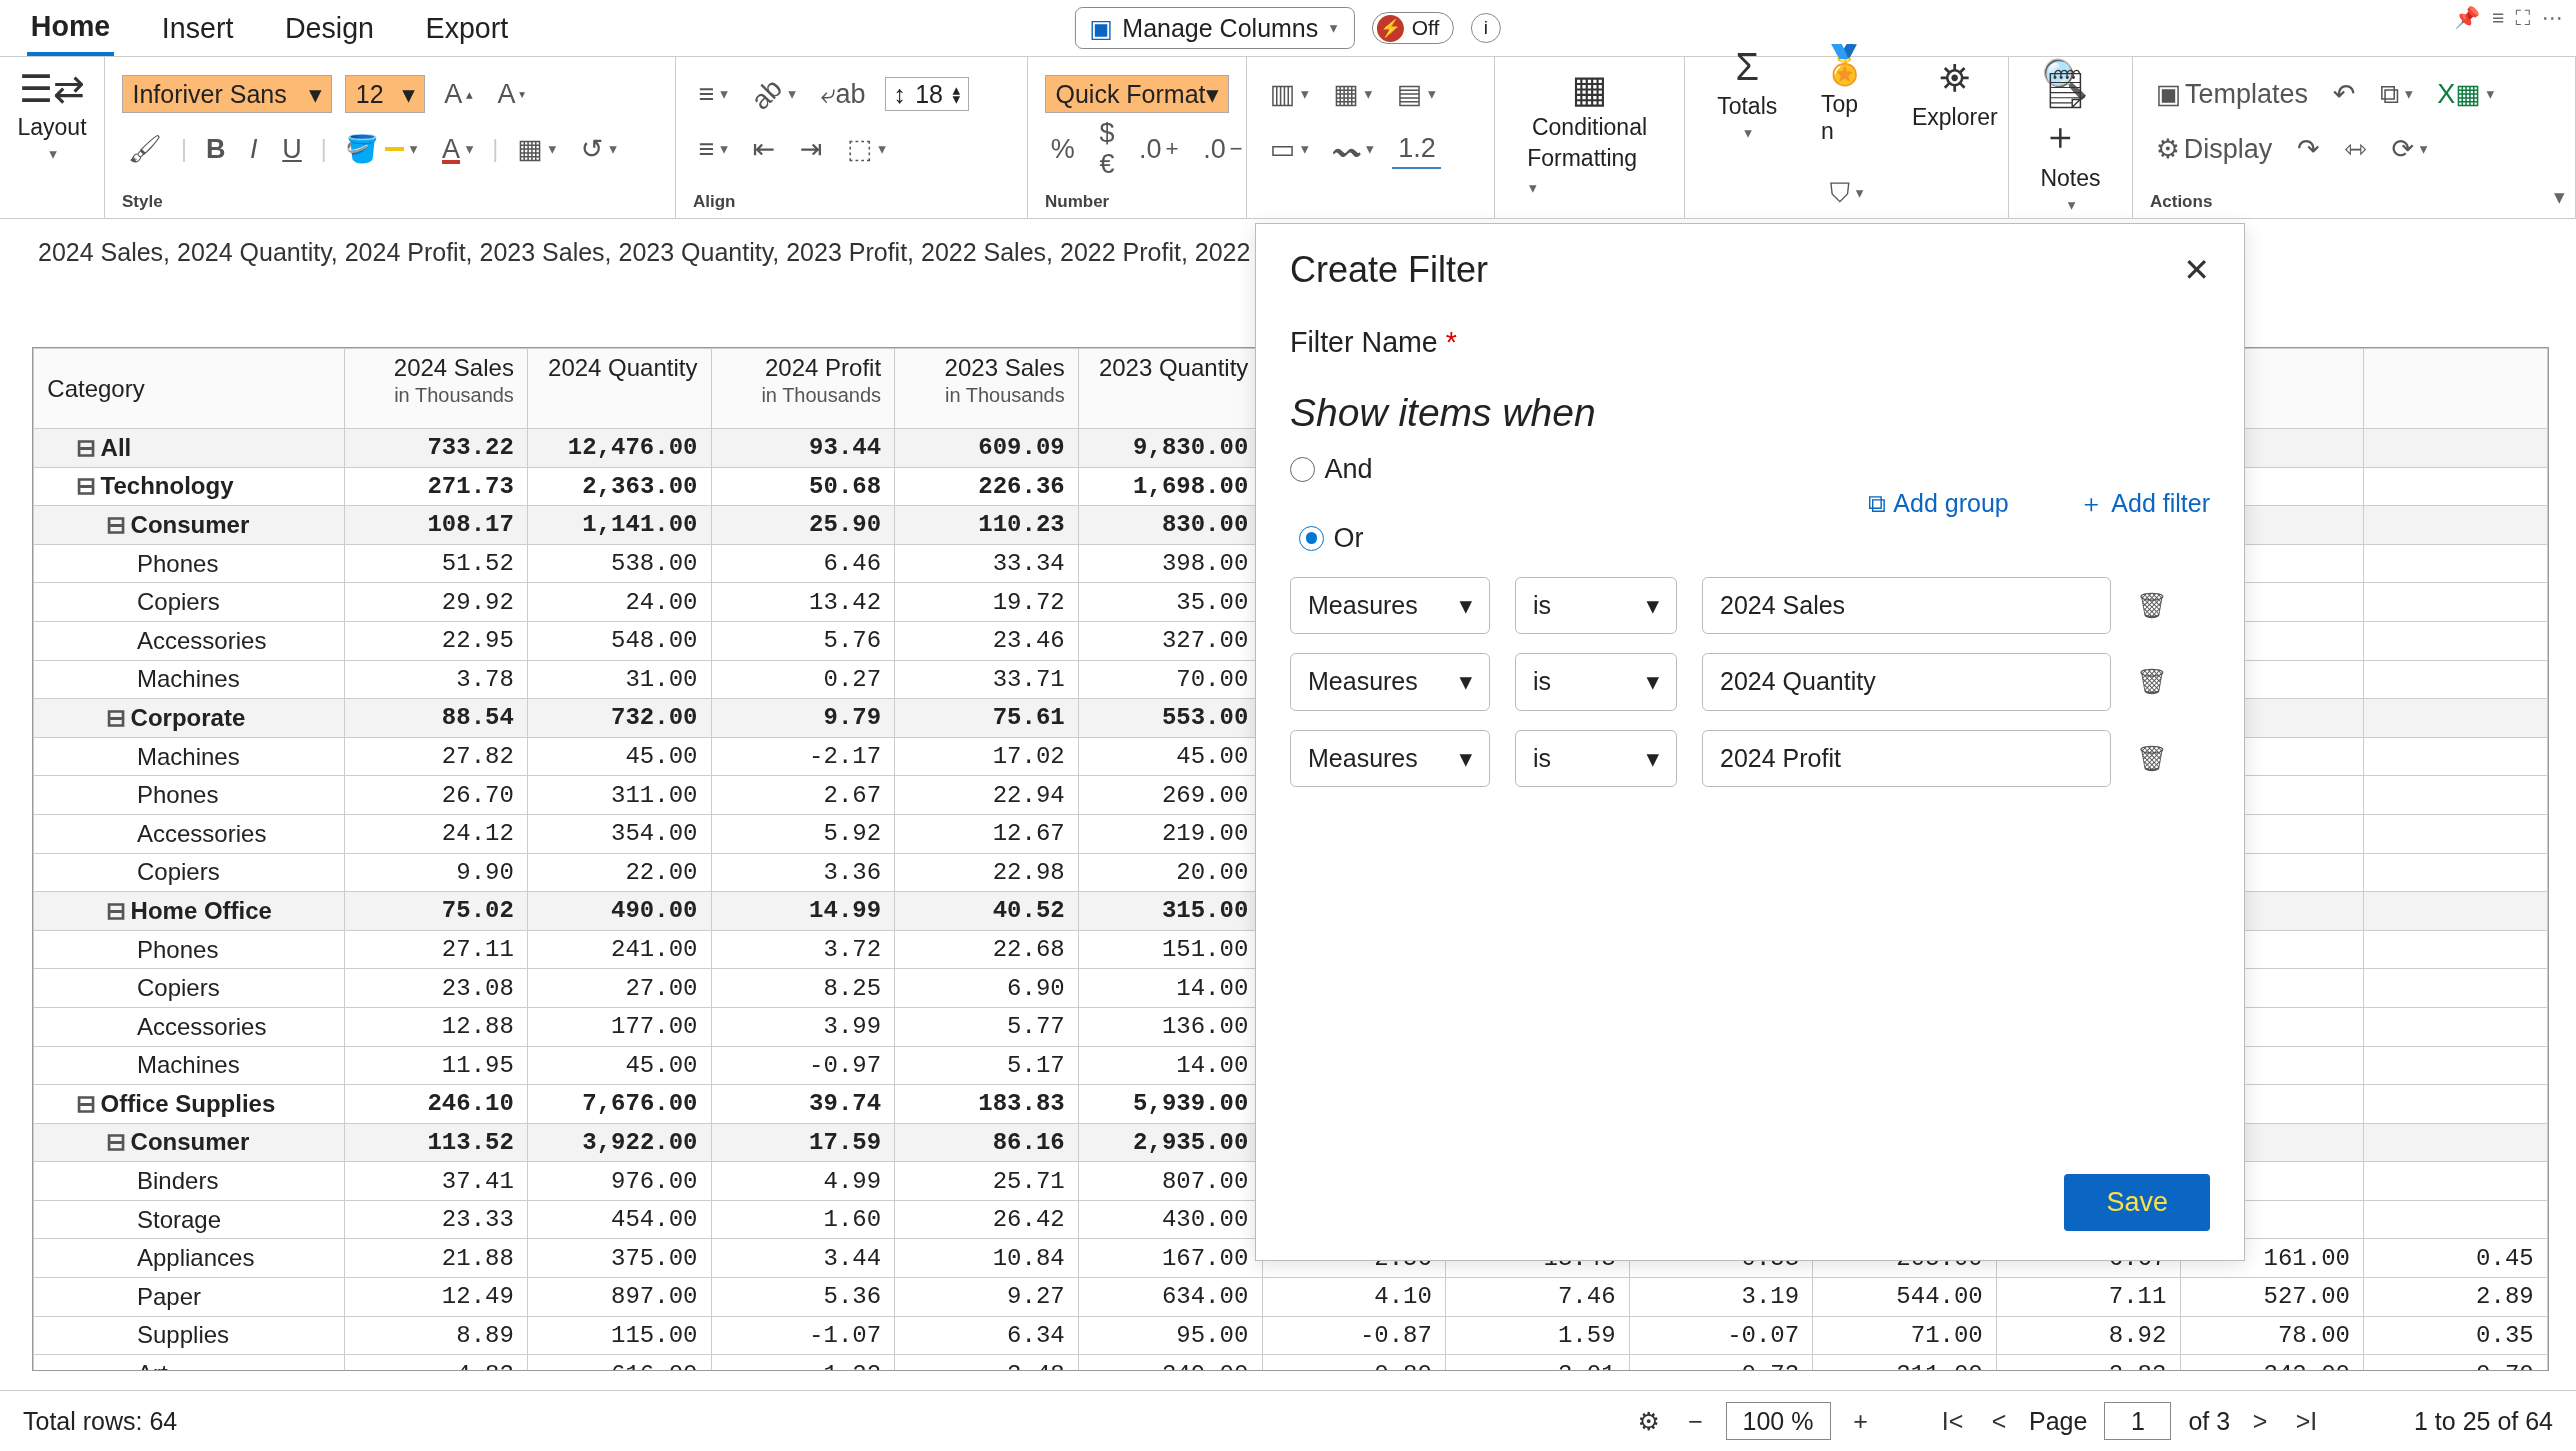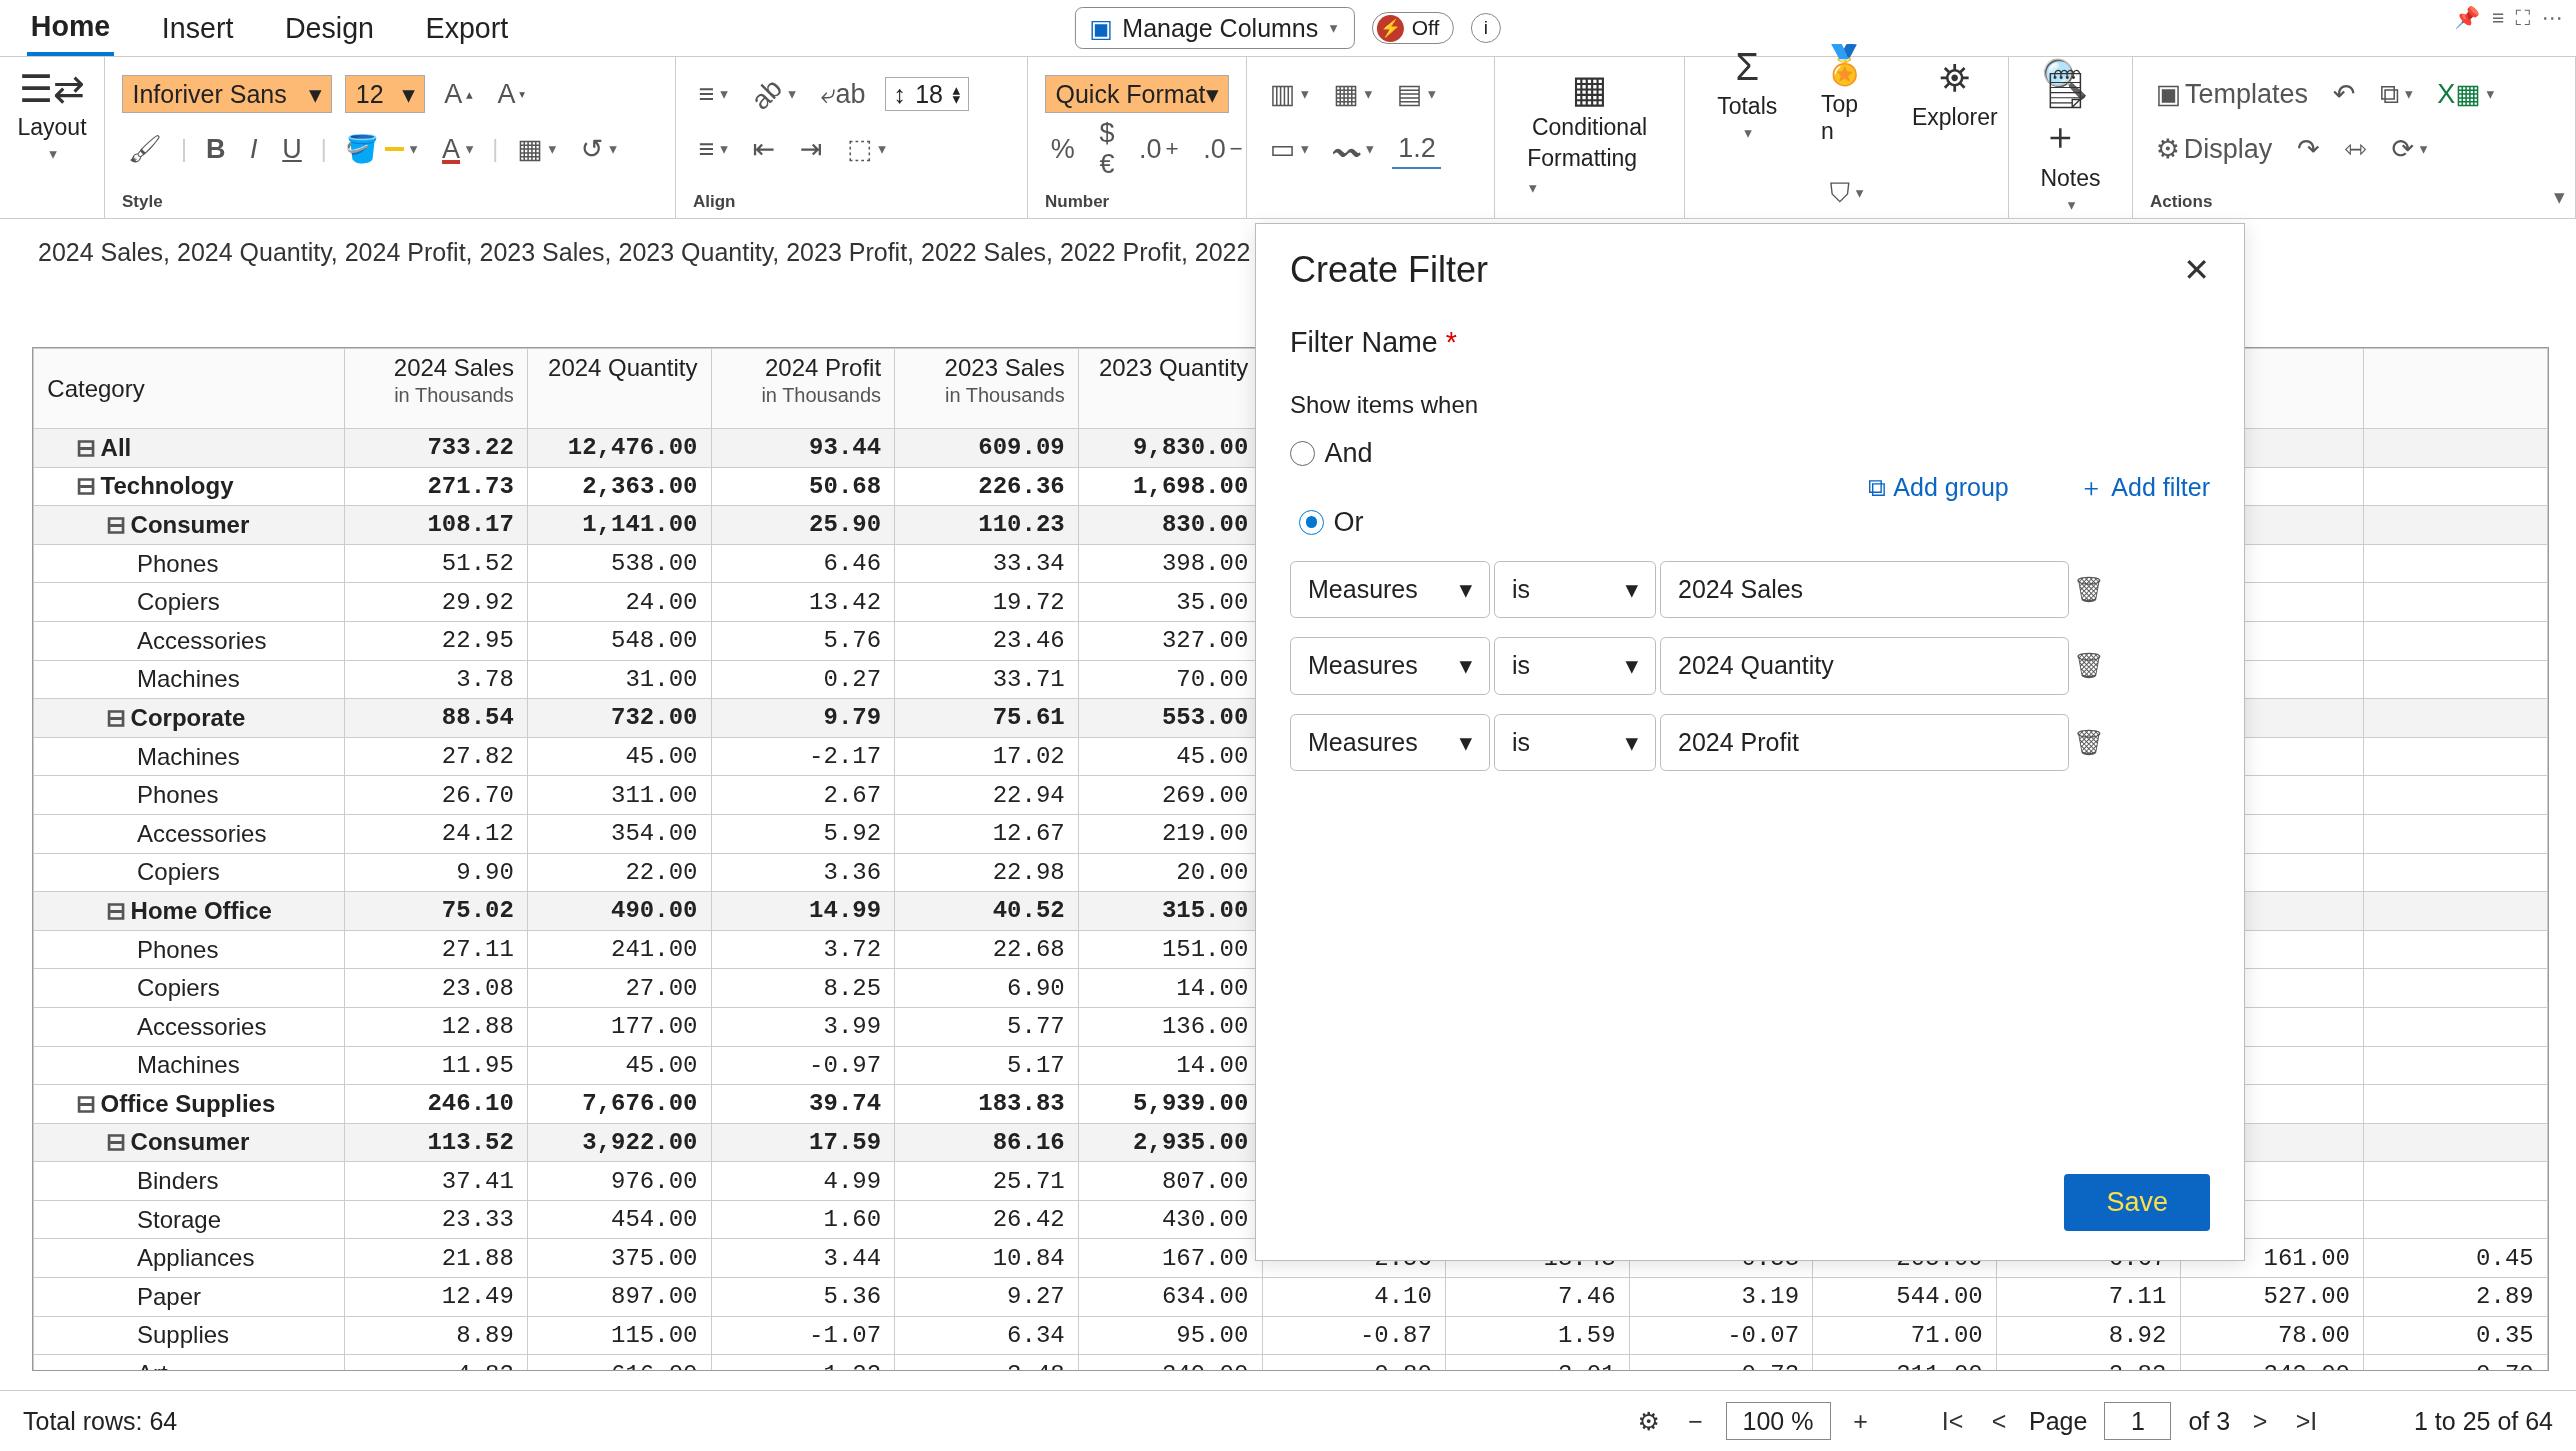--- a/index.html
+++ b/index.html
@@ -59,30 +59,30 @@
 
 
 .panel { position:absolute; left:1255px; top:223px; width:990px; height:1038px; background:#fff; border:1px solid #bbb; box-shadow:0 3.8px 19px rgba(0,0,0,0.12); z-index:50; display:flex; flex-direction:column;}
 .panel .phead { display:flex; justify-content:space-between; align-items:center; padding:25px 34px;}
 .panel .phead h2 { font-size:36px; font-weight:500;}
 .panel .close { font-size:32px; cursor:pointer; color:#333;}
 .panel .pbody { padding:0 34px; flex:1; overflow:auto;}
 .panel label.fl { font-size:28.6px; display:block; margin:9.5px 0 13.3px 0;}
 .req { color:#d00;}
 .panel input[type=text] { border:1px solid #888; font-size:27px; padding:13.3px 17px; width:409px;}
-.cond-label { font-size:24px; margin:32px 0 19px 0;}
+.cond-label { font-size:39px; margin:32px 0 19px 0;font-style:italic;}
 .radio-row { display:flex; align-items:center; gap:32px; margin-bottom:23px;}
 .radio-row .left { display:flex; gap:38px; align-items:center;flex-direction:column;}
 .radio-opt { display:flex; align-items:center; gap:9.5px; font-size:27px; cursor:pointer;}
 .radio-dot { width:25px; height:25px; border:1.9px solid #666; border-radius:50%; display:inline-flex; align-items:center; justify-content:center;}
 .radio-dot.on { border-color:#0078D4;}
 .radio-dot.on::after { content:""; width:11.4px; height:11.4px; background:#0078D4; border-radius:50%;}
 .link-btn { color:#0a66c2; font-size:25px; cursor:pointer; display:inline-flex; align-items:center; gap:7.6px; margin-left:auto;}
 .link-btn + .link-btn { margin-left:38px;}
-.rule-row { display:flex; gap:4px; align-items:center; margin-bottom:19px;}
+.rule-row { display:flex; gap:25px; align-items:center; margin-bottom:19px;}
 .rule-sel { border:1px solid #bbb; border-radius:5.7px; padding:13.3px 17px; font-size:25px; display:flex; align-items:center; justify-content:space-between; cursor:pointer; background:#fff;}
 .rule-sel.field { width:200px;} .rule-sel.op { width:162px;} .rule-sel.val { width:409px; justify-content:flex-start;}
 .trash { font-size:25px; color:#555; cursor:pointer;}
 .panel .pfoot { padding:17px 34px 28.6px 34px; display:flex; justify-content:flex-end;}
 .save-btn { background:#0a66c2; color:#fde047; border:none; padding:13.3px 42px; font-size:27px; border-radius:3.8px; cursor:pointer;}
 
 
 .status { position:absolute; left:0; right:0; bottom:0; height:61px; border-top:1px solid #ccc; display:flex; align-items:center; padding:0 23px; font-size:25px; gap:17px;}
 .status .sp { flex:1;}
 .status .pgbox { border:1px solid #888; padding:3.8px 13.3px; width:67px; text-align:center;}

